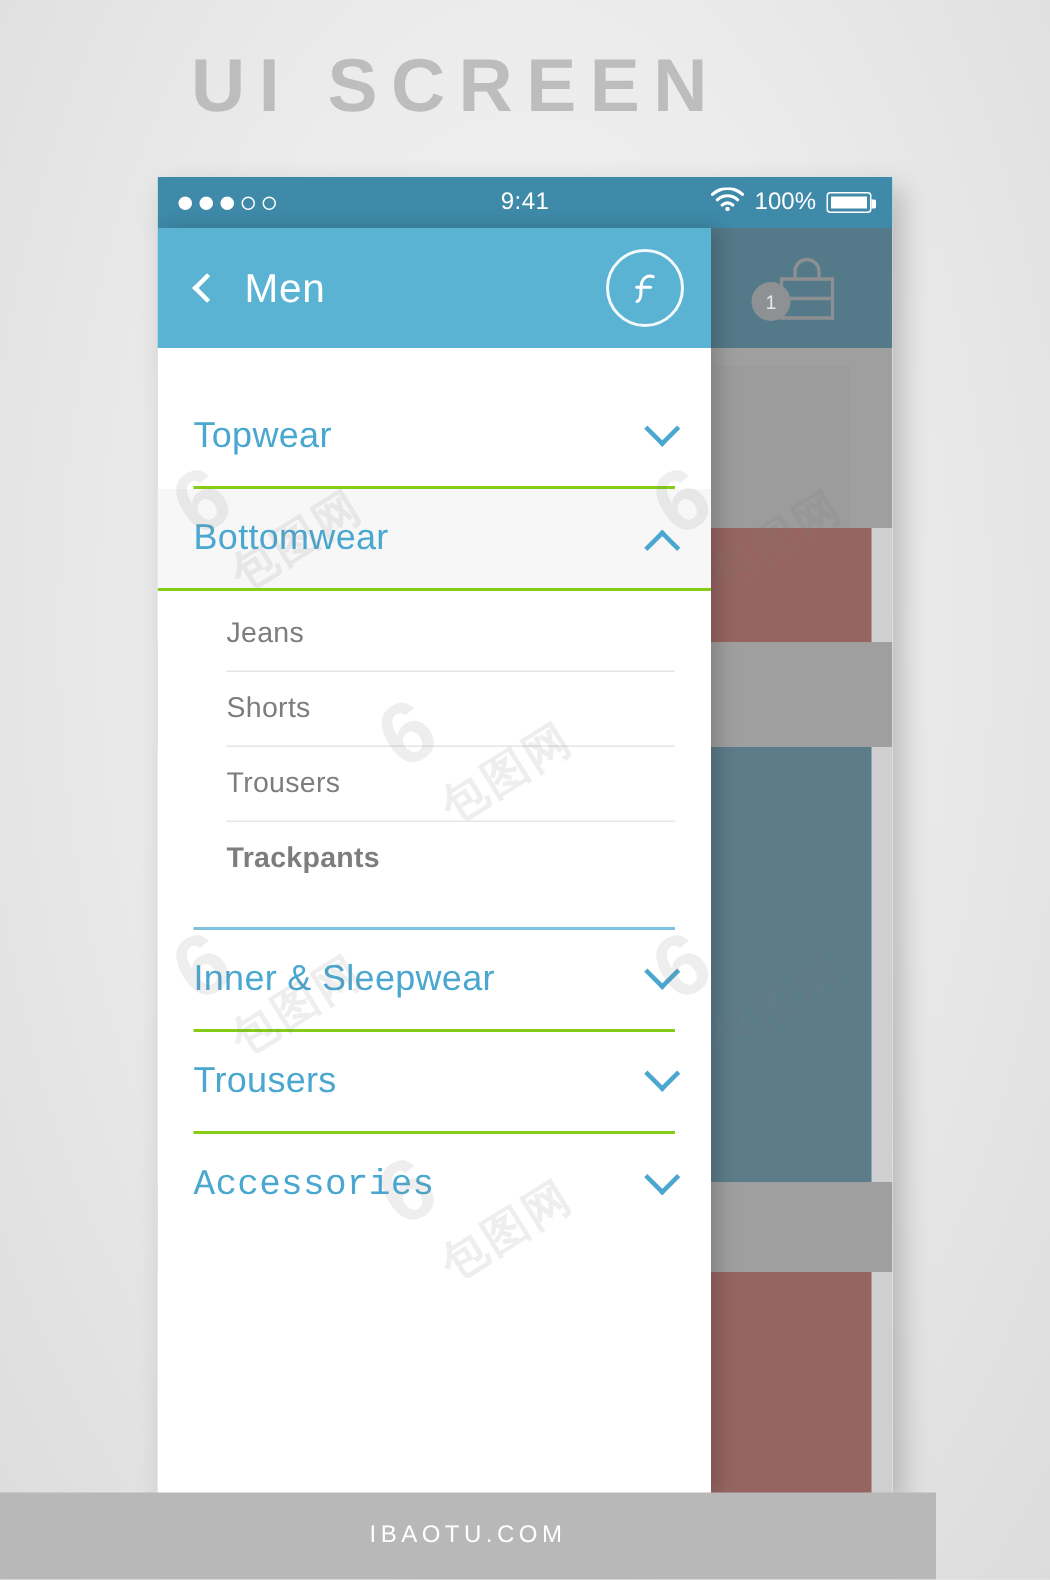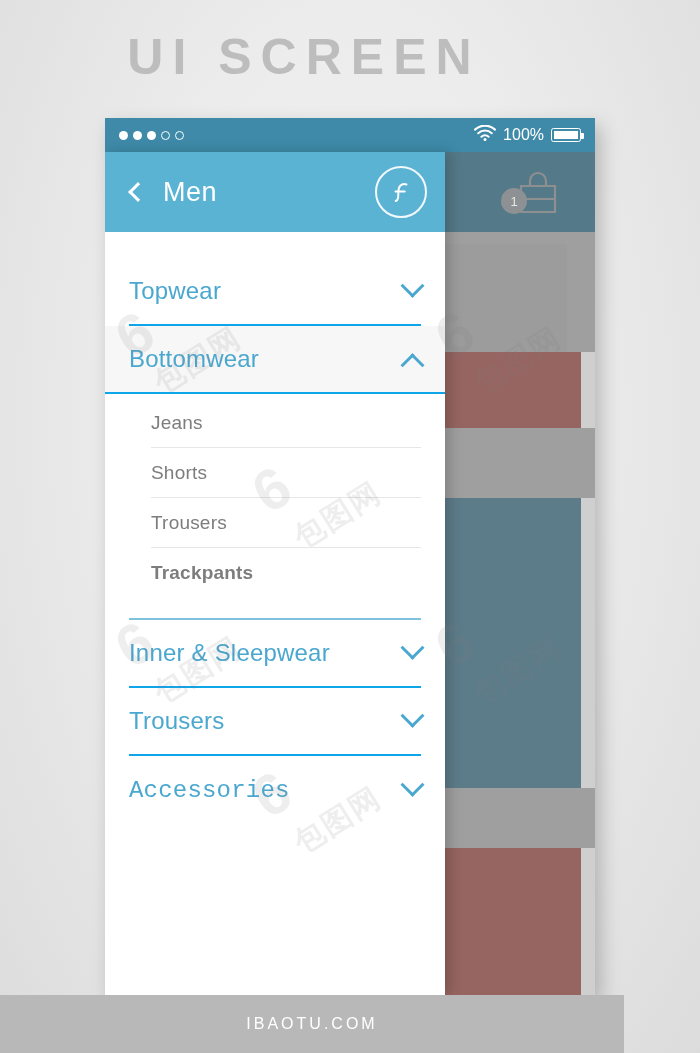--- a/index.html
+++ b/index.html
@@ -117,21 +117,21 @@
     margin:0 14px 0 18px; height:220px; background:#9e4942;
   }
   
   .dim{
     position:absolute; left:0; top:34px; width:490px; height:844px;
     background:rgba(140,140,140,.42); pointer-events:none;
   }
 
   
   .drawer{
-    position:absolute; left:0; top:34px; width:340px; height:844px;
+    position:absolute; left:0; top:34px; width:369px; height:844px;
     background:#ffffff;
     box-shadow: 5px 0 12px rgba(0,0,0,.18);
     display:flex; flex-direction:column;
   }
   .drawer-nav{
     height:80px; background:#5bb3d4; color:#fff;
     display:flex; align-items:center; padding:0 18px;
     flex:0 0 auto;
   }
   .back-chev{
@@ -142,21 +142,21 @@
   .logo-circle{
     margin-left:auto; width:52px; height:52px; border-radius:50%;
     border:2px solid rgba(255,255,255,.92);
     display:flex; align-items:center; justify-content:center;
   }
 
   .menu{ flex:1 1 auto; padding:0 24px; overflow:hidden; }
 
   .m-row{
     height:68px; display:flex; align-items:center;
-    border-bottom:2px solid #0ea5e9;
+    border-bottom:2px solid #84cc16;
     cursor:pointer; position:relative;
   }
   .m-row.first{ margin-top:26px; }
   .m-row.active{
     background:#f7f7f7;
     margin:0 -24px; padding:0 24px;
   }
   .m-row.noline{ border-bottom:none;font-family:Liberation Mono, monospace; }
   .m-label{ font-size:24px; color:#4aa7cf; font-weight:400; letter-spacing:.2px; }
   .chev{
@@ -190,20 +190,21 @@
 <div class="phone">
 
   <div class="statusbar">
     <div class="sig-dots">
       <span class="dot"></span>
       <span class="dot"></span>
       <span class="dot"></span>
       <span class="dot hollow"></span>
       <span class="dot hollow"></span>
     </div>
+    <div class="clock">9:41</div>
     <div class="status-right">
       <span>
         <svg width="22" height="16" viewBox="0 0 22 16" fill="none">
           <path d="M1 4.6C4 1.9 7.4 0.6 11 0.6s7 1.3 10 4" stroke="#fff" stroke-width="2.1" stroke-linecap="round"></path>
           <path d="M4.2 8.2C6.2 6.4 8.5 5.5 11 5.5s4.8 .9 6.8 2.7" stroke="#fff" stroke-width="2.1" stroke-linecap="round"></path>
           <path d="M7.4 11.7c1.1-1 2.3-1.5 3.6-1.5s2.5 .5 3.6 1.5" stroke="#fff" stroke-width="2.1" stroke-linecap="round"></path>
           <circle cx="11" cy="14.4" r="1.5" fill="#fff"></circle>
         </svg>
       </span>
       <span class="batt-pct">100%</span>

